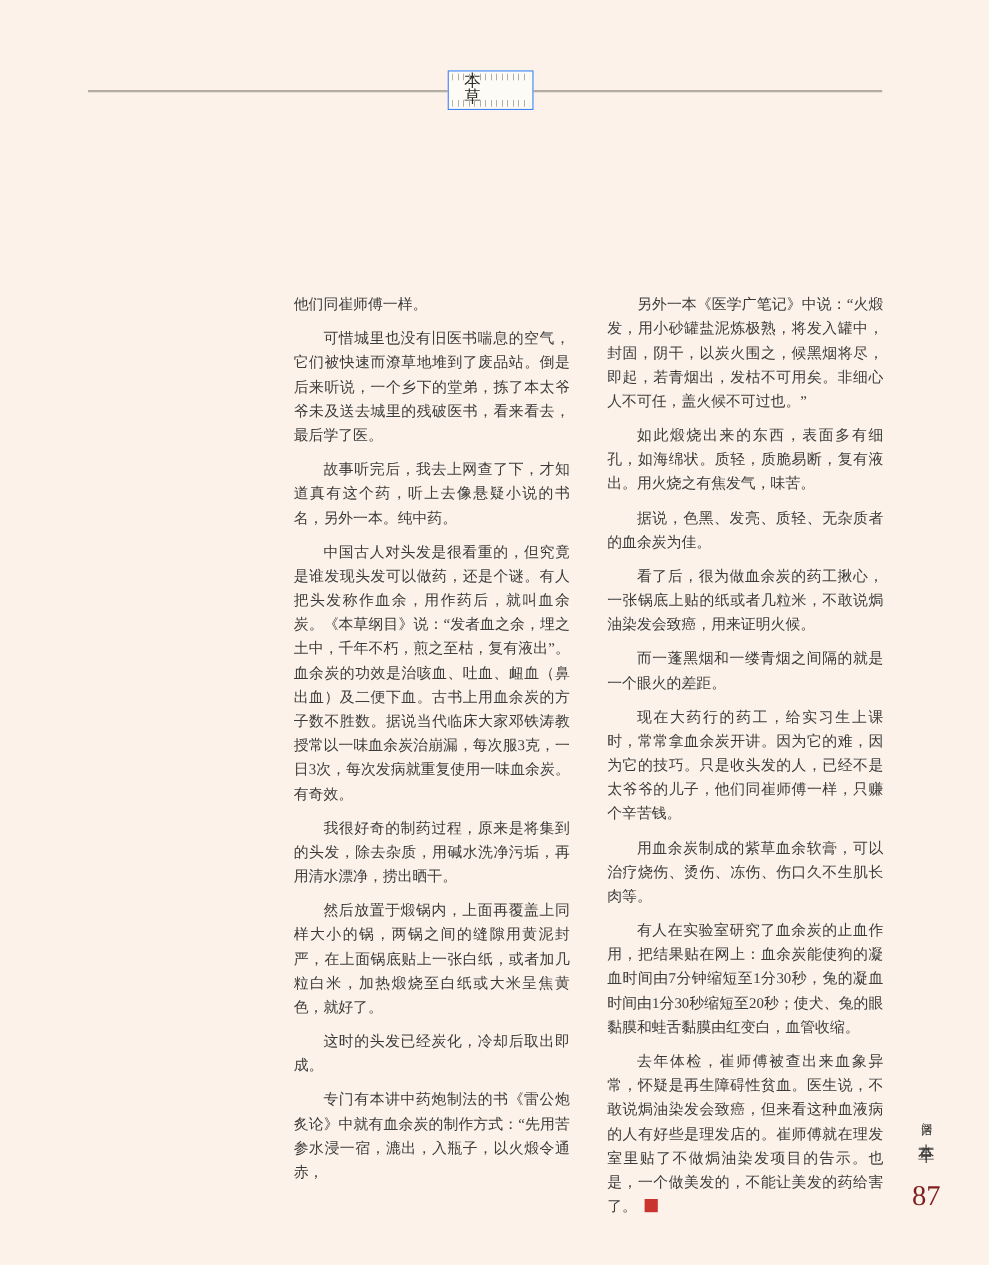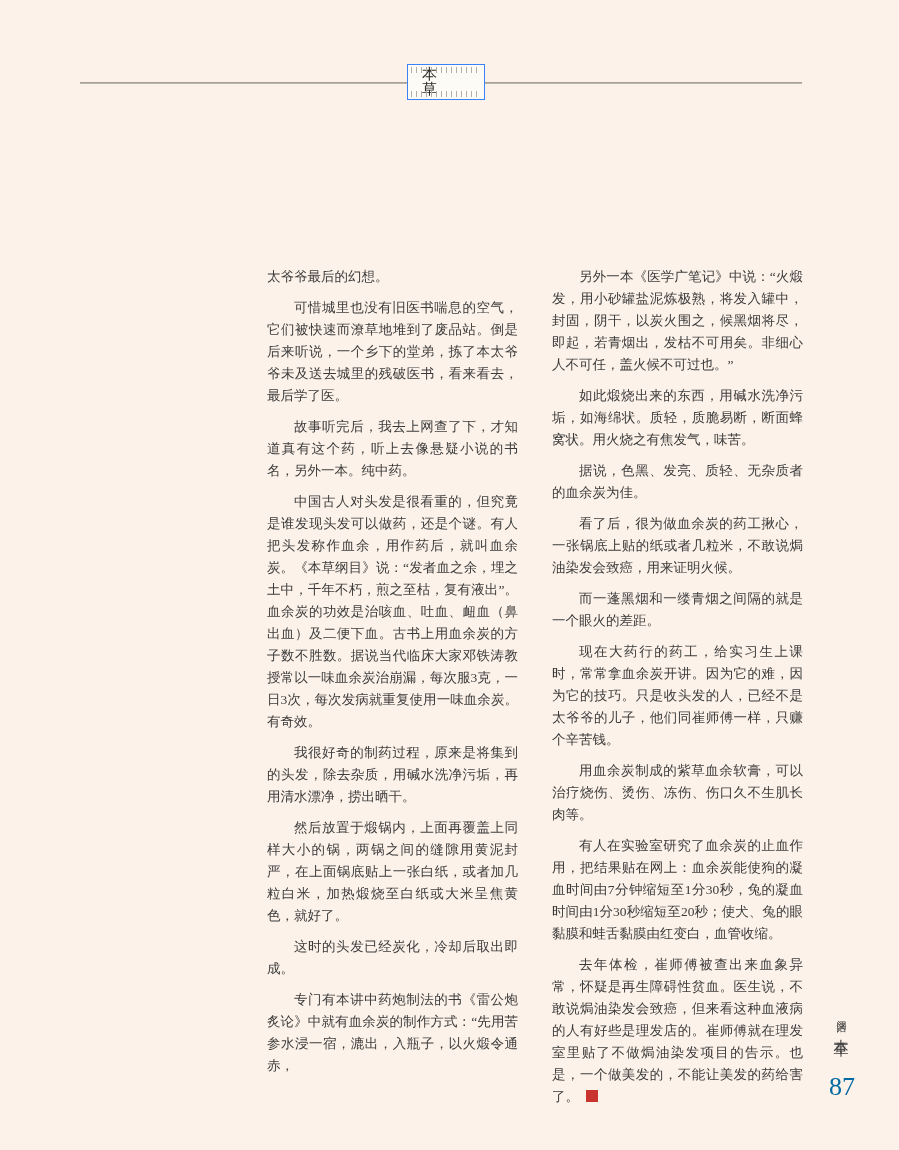--- a/index.html
+++ b/index.html
@@ -102,48 +102,48 @@
     letter-spacing: 3px;
     margin-top: 1px;
   }
   .page-number {
     position: absolute;
     left: 824px;
     top: 1072px;
     width: 36px;
     text-align: center;
     font-size: 26px;
-    color: #0369a1;
+    color: #7f1d1d;
   }
 </style>
 </head>
 <body>
 
 <div class="page">
 
   <div class="header-rule"></div>
 
   <div class="section-badge">
     <span class="label">本  草</span>
   </div>
 
   <div class="column column-left">
-      <p class="para">太爷爷最后的幻想。</p>
+      <p class="para">他们同崔师傅一样。</p>
       <p class="para indent">可惜城里也没有旧医书喘息的空气，它们被快速而潦草地堆到了废品站。倒是后来听说，一个乡下的堂弟，拣了本太爷爷未及送去城里的残破医书，看来看去，最后学了医。</p>
       <p class="para indent">故事听完后，我去上网查了下，才知道真有这个药，听上去像悬疑小说的书名，另外一本。纯中药。</p>
       <p class="para indent">中国古人对头发是很看重的，但究竟是谁发现头发可以做药，还是个谜。有人把头发称作血余，用作药后，就叫血余炭。《本草纲目》说：“发者血之余，埋之土中，千年不朽，煎之至枯，复有液出”。血余炭的功效是治咳血、吐血、衄血（鼻出血）及二便下血。古书上用血余炭的方子数不胜数。据说当代临床大家邓铁涛教授常以一味血余炭治崩漏，每次服3克，一日3次，每次发病就重复使用一味血余炭。有奇效。</p>
       <p class="para indent">我很好奇的制药过程，原来是将集到的头发，除去杂质，用碱水洗净污垢，再用清水漂净，捞出晒干。</p>
       <p class="para indent">然后放置于煅锅内，上面再覆盖上同样大小的锅，两锅之间的缝隙用黄泥封严，在上面锅底贴上一张白纸，或者加几粒白米，加热煅烧至白纸或大米呈焦黄色，就好了。</p>
       <p class="para indent">这时的头发已经炭化，冷却后取出即成。</p>
       <p class="para indent">专门有本讲中药炮制法的书《雷公炮炙论》中就有血余炭的制作方式：“先用苦参水浸一宿，漉出，入瓶子，以火煅令通赤，</p>
     </div>
 
   <div class="column column-right">
       <p class="para indent">另外一本《医学广笔记》中说：“火煅发，用小砂罐盐泥炼极熟，将发入罐中，封固，阴干，以炭火围之，候黑烟将尽，即起，若青烟出，发枯不可用矣。非细心人不可任，盖火候不可过也。”</p>
-      <p class="para indent">如此煅烧出来的东西，用碱水洗净污垢，如海绵状。质轻，质脆易断，断面蜂窝状。用火烧之有焦发气，味苦。</p>
+      <p class="para indent">如此煅烧出来的东西，表面多有细孔，如海绵状。质轻，质脆易断，复有液出。用火烧之有焦发气，味苦。</p>
       <p class="para indent">据说，色黑、发亮、质轻、无杂质者的血余炭为佳。</p>
       <p class="para indent">看了后，很为做血余炭的药工揪心，一张锅底上贴的纸或者几粒米，不敢说焗油染发会致癌，用来证明火候。</p>
       <p class="para indent">而一蓬黑烟和一缕青烟之间隔的就是一个眼火的差距。</p>
       <p class="para indent">现在大药行的药工，给实习生上课时，常常拿血余炭开讲。因为它的难，因为它的技巧。只是收头发的人，已经不是太爷爷的儿子，他们同崔师傅一样，只赚个辛苦钱。</p>
       <p class="para indent">用血余炭制成的紫草血余软膏，可以治疗烧伤、烫伤、冻伤、伤口久不生肌长肉等。</p>
       <p class="para indent">有人在实验室研究了血余炭的止血作用，把结果贴在网上：血余炭能使狗的凝血时间由7分钟缩短至1分30秒，兔的凝血时间由1分30秒缩短至20秒；使犬、兔的眼黏膜和蛙舌黏膜由红变白，血管收缩。</p>
       <p class="para indent">去年体检，崔师傅被查出来血象异常，怀疑是再生障碍性贫血。医生说，不敢说焗油染发会致癌，但来看这种血液病的人有好些是理发店的。崔师傅就在理发室里贴了不做焗油染发项目的告示。也是，一个做美发的，不能让美发的药给害了。<span class="end-mark" style="background: rgb(201, 52, 46);"></span></p>
     </div>
 
   <div class="sidebar-caption">

